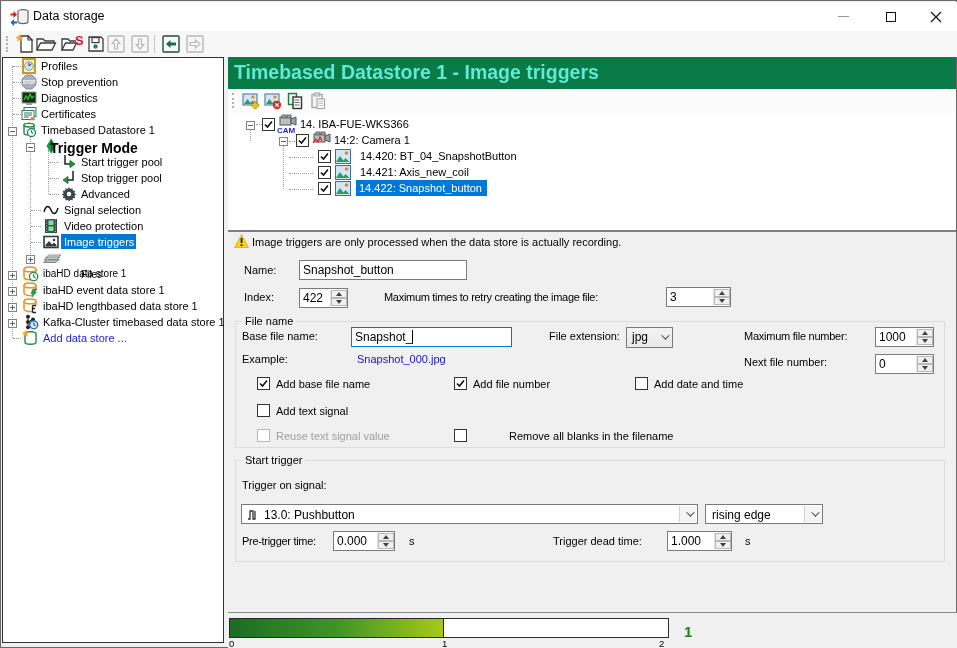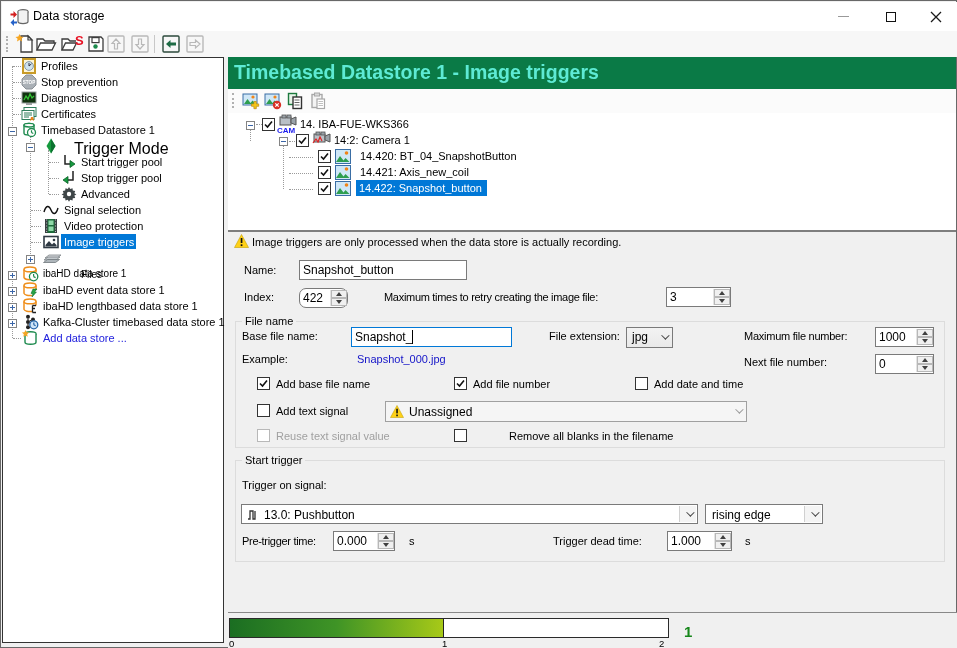--- a/index.html
+++ b/index.html
@@ -178,21 +178,21 @@
       <div class="row" style="left:38px; top:66px; font-size:11px;">Timebased Datastore 1</div>
 
       <div class="abs" style="left:23px; top:84px;"><svg width="9" height="9" viewBox="0 0 9 9">
         <rect x="0.5" y="0.5" width="8" height="8" fill="#fff" stroke="#848484"></rect>
         <path d="M2 4.5 h5" stroke="#3b66a8" stroke-width="1"></path>
       </svg></div>
       <div class="abs" style="left:40px; top:80px;"><svg width="16" height="16" viewBox="0 0 16 16">
         <path d="M8 0.5 L12.5 8 L8 15.5 L3.5 8 Z" fill="#169a3e"></path>
         <path d="M8 0.5 L12.5 8 L8 15.5 Z" fill="#0c7230"></path>
       </svg></div>
-      <div class="row" style="left:71px; top:82px; font-size:16px;">Trigger Mode</div>
+      <div class="row" style="left:47px; top:82px; font-size:14px;font-weight:bold;">Trigger Mode</div>
 
       <div class="abs" style="left:58px; top:96px;"><svg width="16" height="16" viewBox="0 0 16 16">
         <path d="M4 1 V10 H9" stroke="#222" stroke-width="1.5" fill="none"></path>
         <path d="M9 6.5 L14 10 L9 13.5 Z" fill="#169a3e" stroke="#0a5f26" stroke-width="0.8"></path>
       </svg></div>
       <div class="row" style="left:78px; top:98px; font-size:11px;">Start trigger pool</div>
 
       <div class="abs" style="left:58px; top:112px;"><svg width="16" height="16" viewBox="0 0 16 16">
         <path d="M12 1 V10 H7" stroke="#222" stroke-width="1.5" fill="none"></path>
         <path d="M7 6.5 L2 10 L7 13.5 Z" fill="#169a3e" stroke="#0a5f26" stroke-width="0.8"></path>
@@ -421,21 +421,21 @@
       <path d="M7.5 0.5 L14.5 13.5 H0.5 Z" fill="#ffd117" stroke="#c2a000" stroke-width="0.6"></path>
       <rect x="6.7" y="4" width="1.7" height="5" fill="#111"></rect>
       <rect x="6.7" y="10.3" width="1.7" height="1.8" fill="#111"></rect>
     </svg></div>
     <div class="row" style="left:24px; top:4px;">Image triggers are only processed when the data store is actually recording.</div>
 
     <div class="row" style="left:16px; top:32px;">Name:</div>
     <div class="tb" style="left:71px; top:28px; width:168px; height:20px; line-height:18px;">Snapshot_button</div>
 
     <div class="row" style="left:16px; top:59px;">Index:</div>
-    <div class="spin" style="left:71px; top:56px; width:49px; height:20px;border-radius:7px;">
+    <div class="spin" style="left:71px; top:56px; width:49px; height:20px;">
       <div class="val">422</div>
       <div class="btns">
           <div class="up">
             <i class="arrU"></i>
           </div>
           <div class="dn">
             <i class="arrD"></i>
           </div>
         </div>
     </div>
@@ -496,29 +496,20 @@
         <svg width="11" height="11" viewBox="0 0 11 11">
           <path d="M2 5.5 l2.5 2.5 L9 2.5" stroke="#111" stroke-width="1.6" fill="none"></path>
         </svg>
       </div>
     <div class="row" style="left:245px; top:146px;">Add file number</div>
     <div class="cb" style="left:407px; top:145px;"></div>
     <div class="row" style="left:426px; top:146px;">Add date and time</div>
 
     <div class="cb" style="left:29px; top:172px;"></div>
     <div class="row" style="left:48px; top:173px;">Add text signal</div>
-    <div class="abs" style="left:157px; top:169px; width:362px; height:21px; background:#f5f5f5; border:1px solid #a0a0a0;">
-      <svg width="14" height="13" viewBox="0 0 15 14" style="position:absolute; left:4px; top:3px;">
-        <path d="M7.5 0.5 L14.5 13.5 H0.5 Z" fill="#ffd117" stroke="#c2a000" stroke-width="0.6"></path>
-        <rect x="6.7" y="4" width="1.7" height="5" fill="#111"></rect>
-        <rect x="6.7" y="10.3" width="1.7" height="1.8" fill="#111"></rect>
-      </svg>
-      <div class="row" style="left:23px; top:3px; font-size:12px;">Unassigned</div>
-      <i class="chev" style="top:6px; border-color:#9a9a9a;"></i>
-    </div>
 
     <div class="cb dis" style="left:29px; top:197px;"></div>
     <div class="row" style="left:48px; top:198px; color:#a0a0a0;">Reuse text signal value</div>
     <div class="cb" style="left:226px; top:197px;"></div>
     <div class="row" style="left:244px; top:198px;padding-left:37px;">Remove all blanks in the filename</div>
 
     <div class="groupbox" style="left:7px; top:228px; width:710px; height:102px;">
         <div class="grouplabel">Start trigger</div>
       </div>
     <div class="row" style="left:14px; top:247px;">Trigger on signal:</div>

